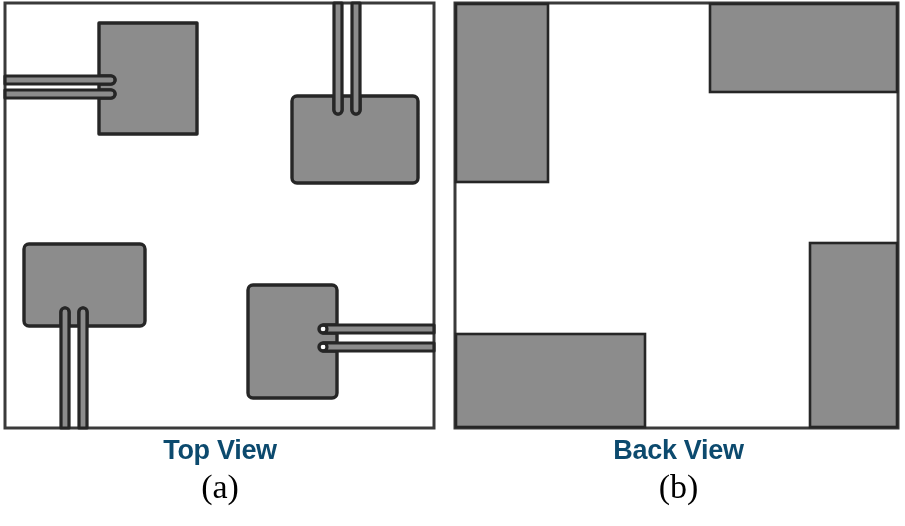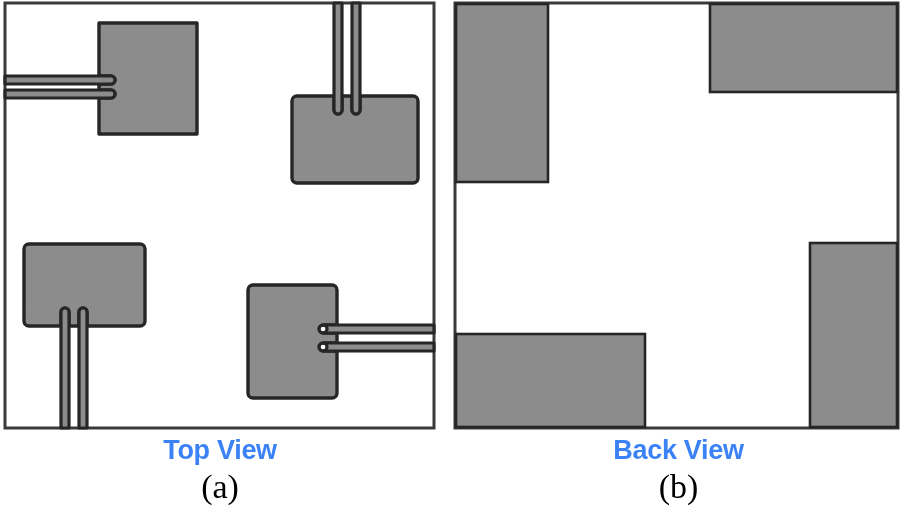--- a/index.html
+++ b/index.html
@@ -27,21 +27,21 @@
   .caption-block {
     position: absolute;
     text-align: center;
     line-height: 1;
   }
   .view-label {
     font-family: "Liberation Sans", sans-serif;
     font-weight: bold;
     font-size: 27px;
     letter-spacing: -0.3px;
-    color: #3b82f6;
+    color: #0c4a6e;
     white-space: nowrap;
   }
   .subfig-label {
     font-family: "Liberation Serif", serif;
     font-weight: normal;
     font-size: 34px;
     color: #000000;
     margin-top: 6px;
     white-space: nowrap;
   }

